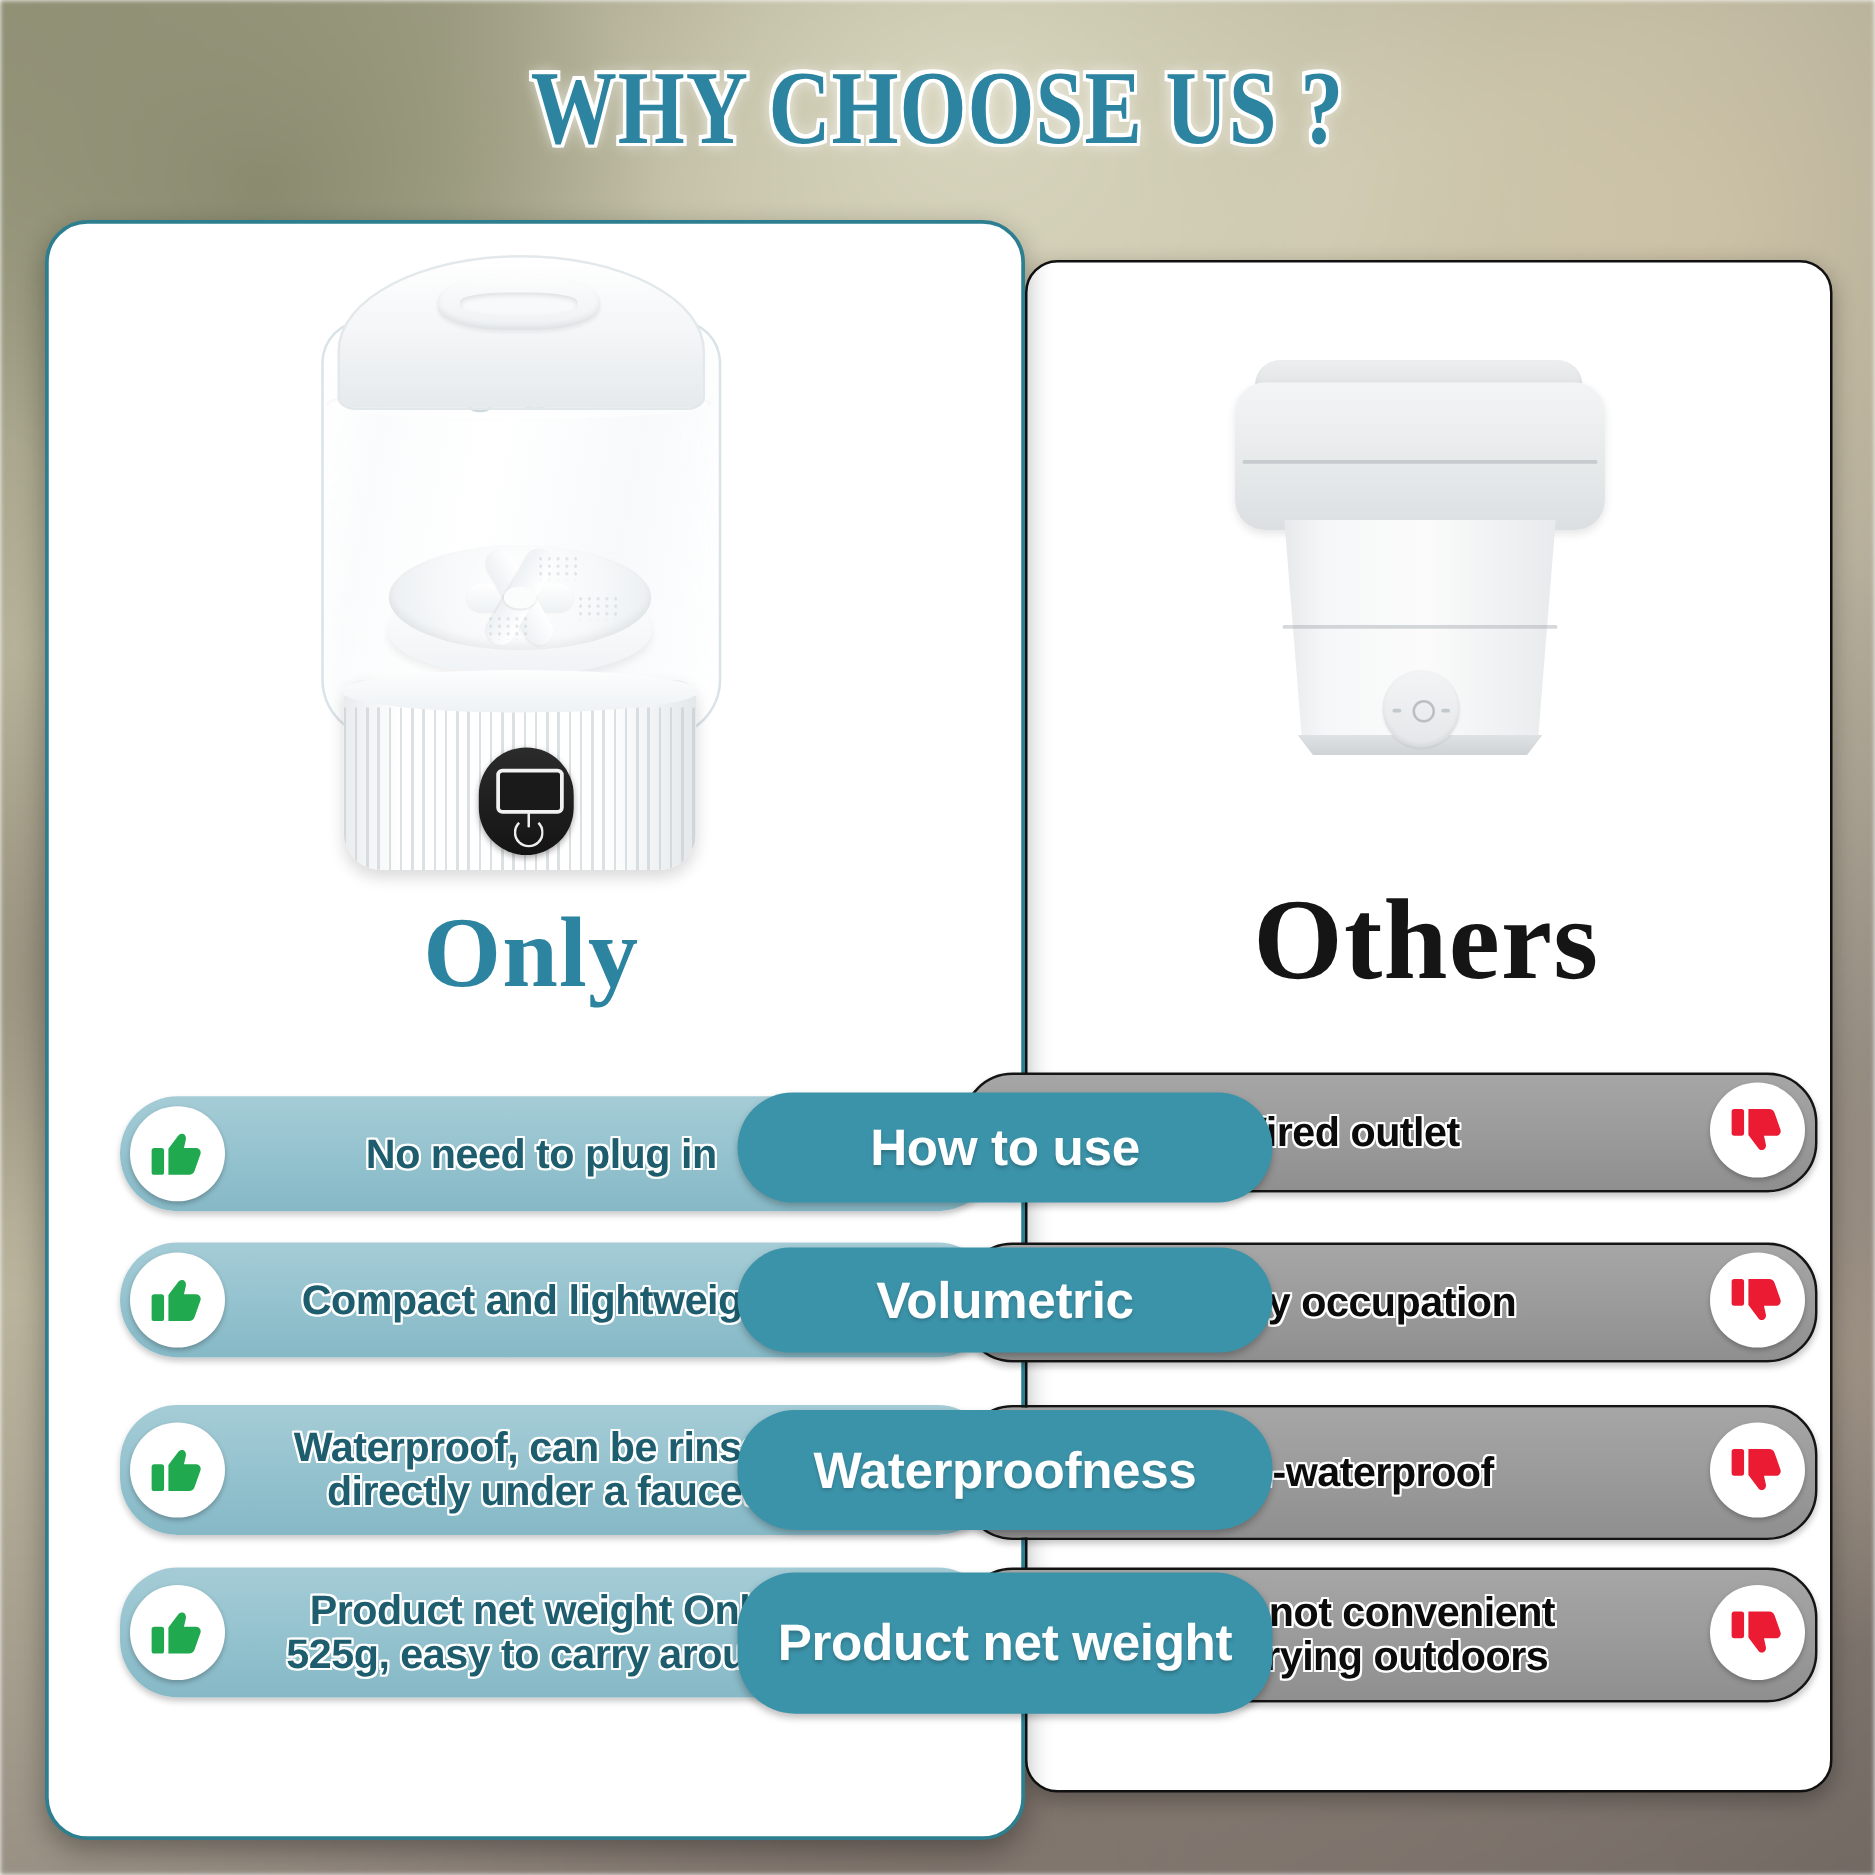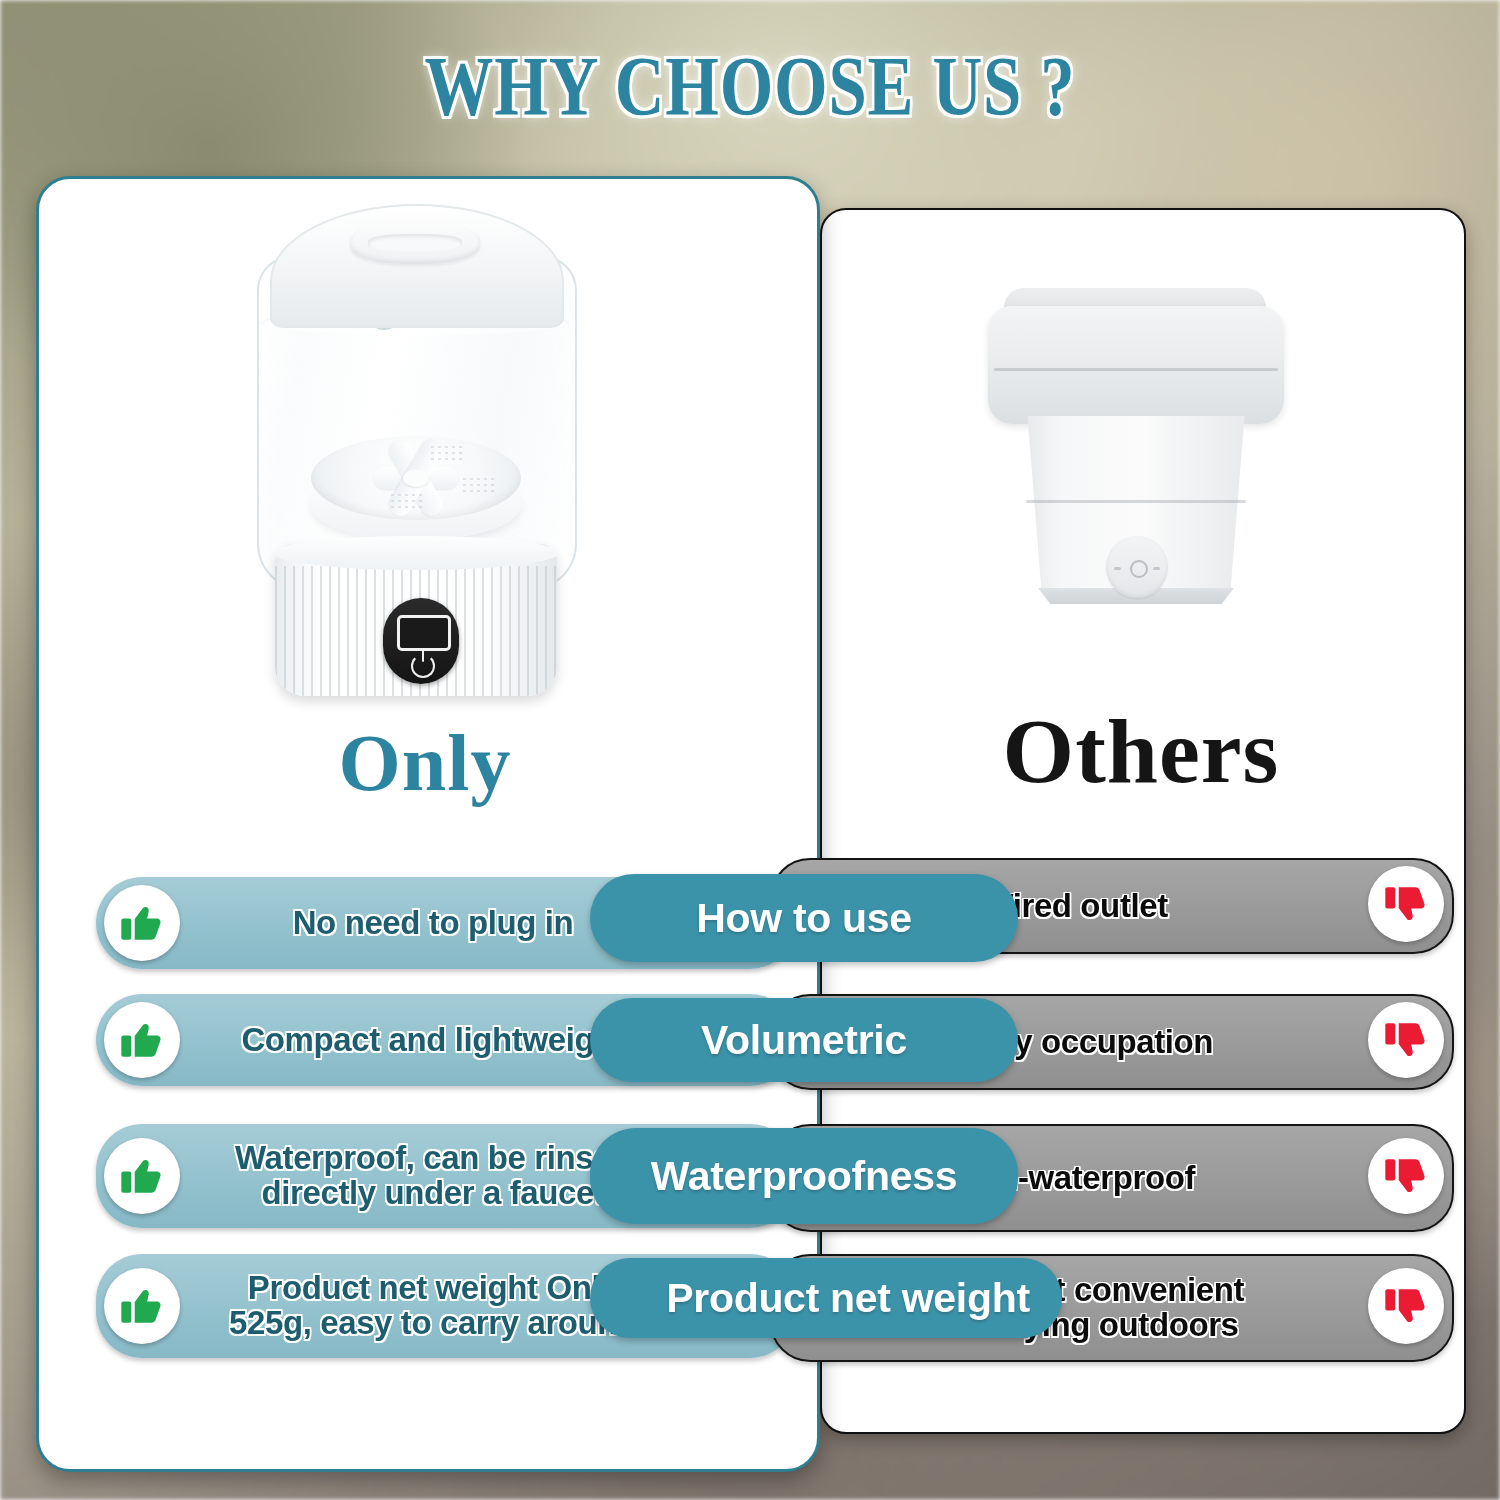--- a/index.html
+++ b/index.html
@@ -420,17 +420,17 @@
           <div>2500g, not convenient</div>
           <div>for carrying outdoors</div>
         </div>
         <div class="icon-circle right" style="top:12px;">
           <svg width="46" height="46" viewBox="0 0 24 24" class="thumb-down">
             <rect x="1.2" y="3.2" width="5.2" height="11.2" rx="1.1"></rect>
             <path d="M8.2 3.2h8.6c1.1 0 2 .6 2.3 1.6l2.5 7.1c.4 1.2-.5 2.5-1.8 2.5h-5.1l.8 3.6c.2 1-.3 2-1.2 2.3-.8.3-1.7-.1-2.1-.9L8.2 14.1z"></path>
           </svg>
         </div>
       </div>
-      <div class="pill" style="top:4px;height:80px;padding-left:44px;">
+      <div class="pill" style="top:4px;height:113px;">
         <span class="pill-text">Product net weight</span>
       </div>
     </div>
   </div>
 
 </body></html>

